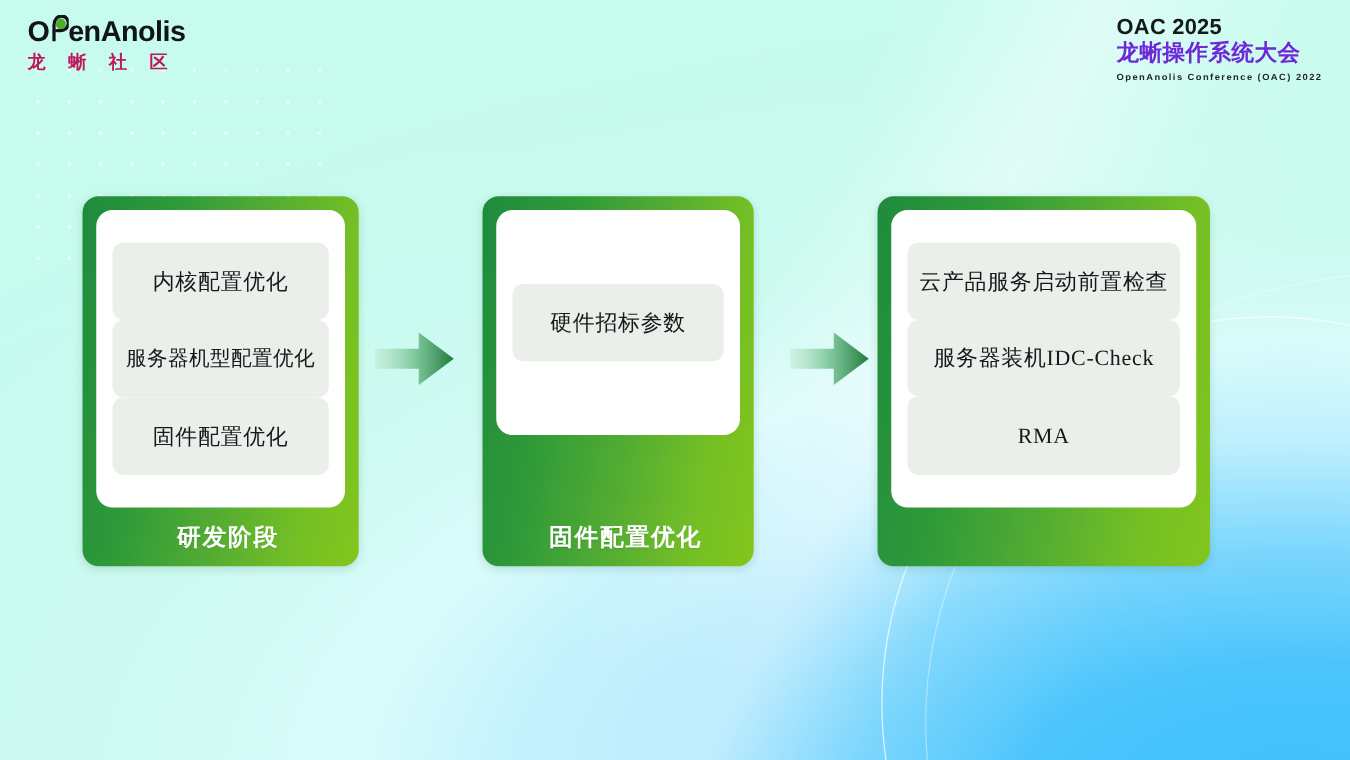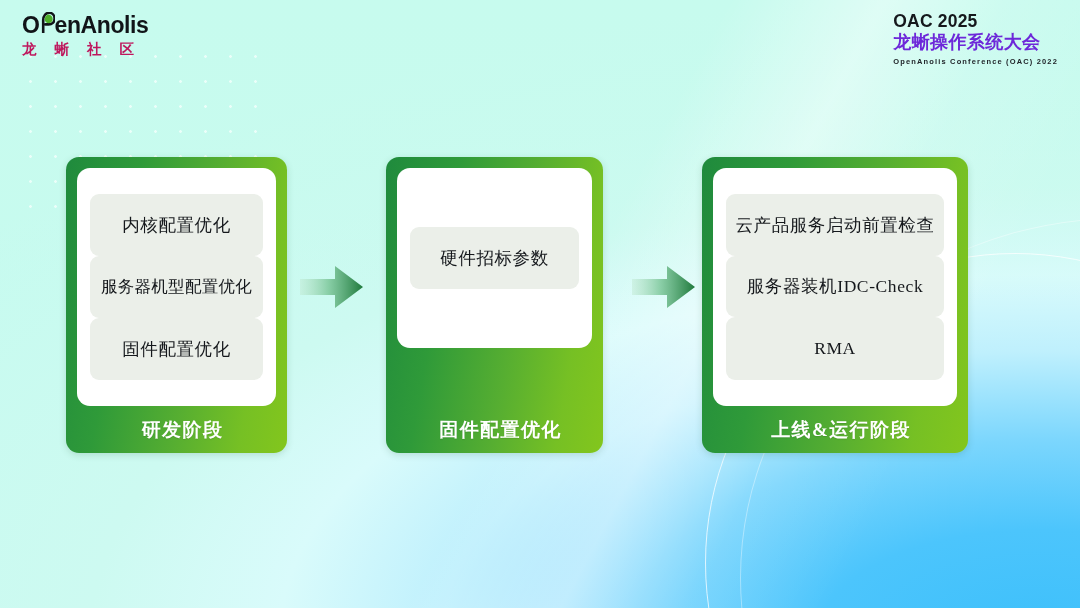--- a/index.html
+++ b/index.html
@@ -276,16 +276,15 @@
   </div>
 
   <div class="card" id="card-3">
     <div class="card-inner">
       <div class="pill">云产品服务启动前置检查</div>
       <div class="pill">服务器装机IDC-Check</div>
       <div class="pill-row">
         <div class="pill">RMA</div>
       </div>
     </div>
-    <div class="card-footer">上线&amp;运行阶段</div>
   </div>
 
 </div>
 
 </body></html>

